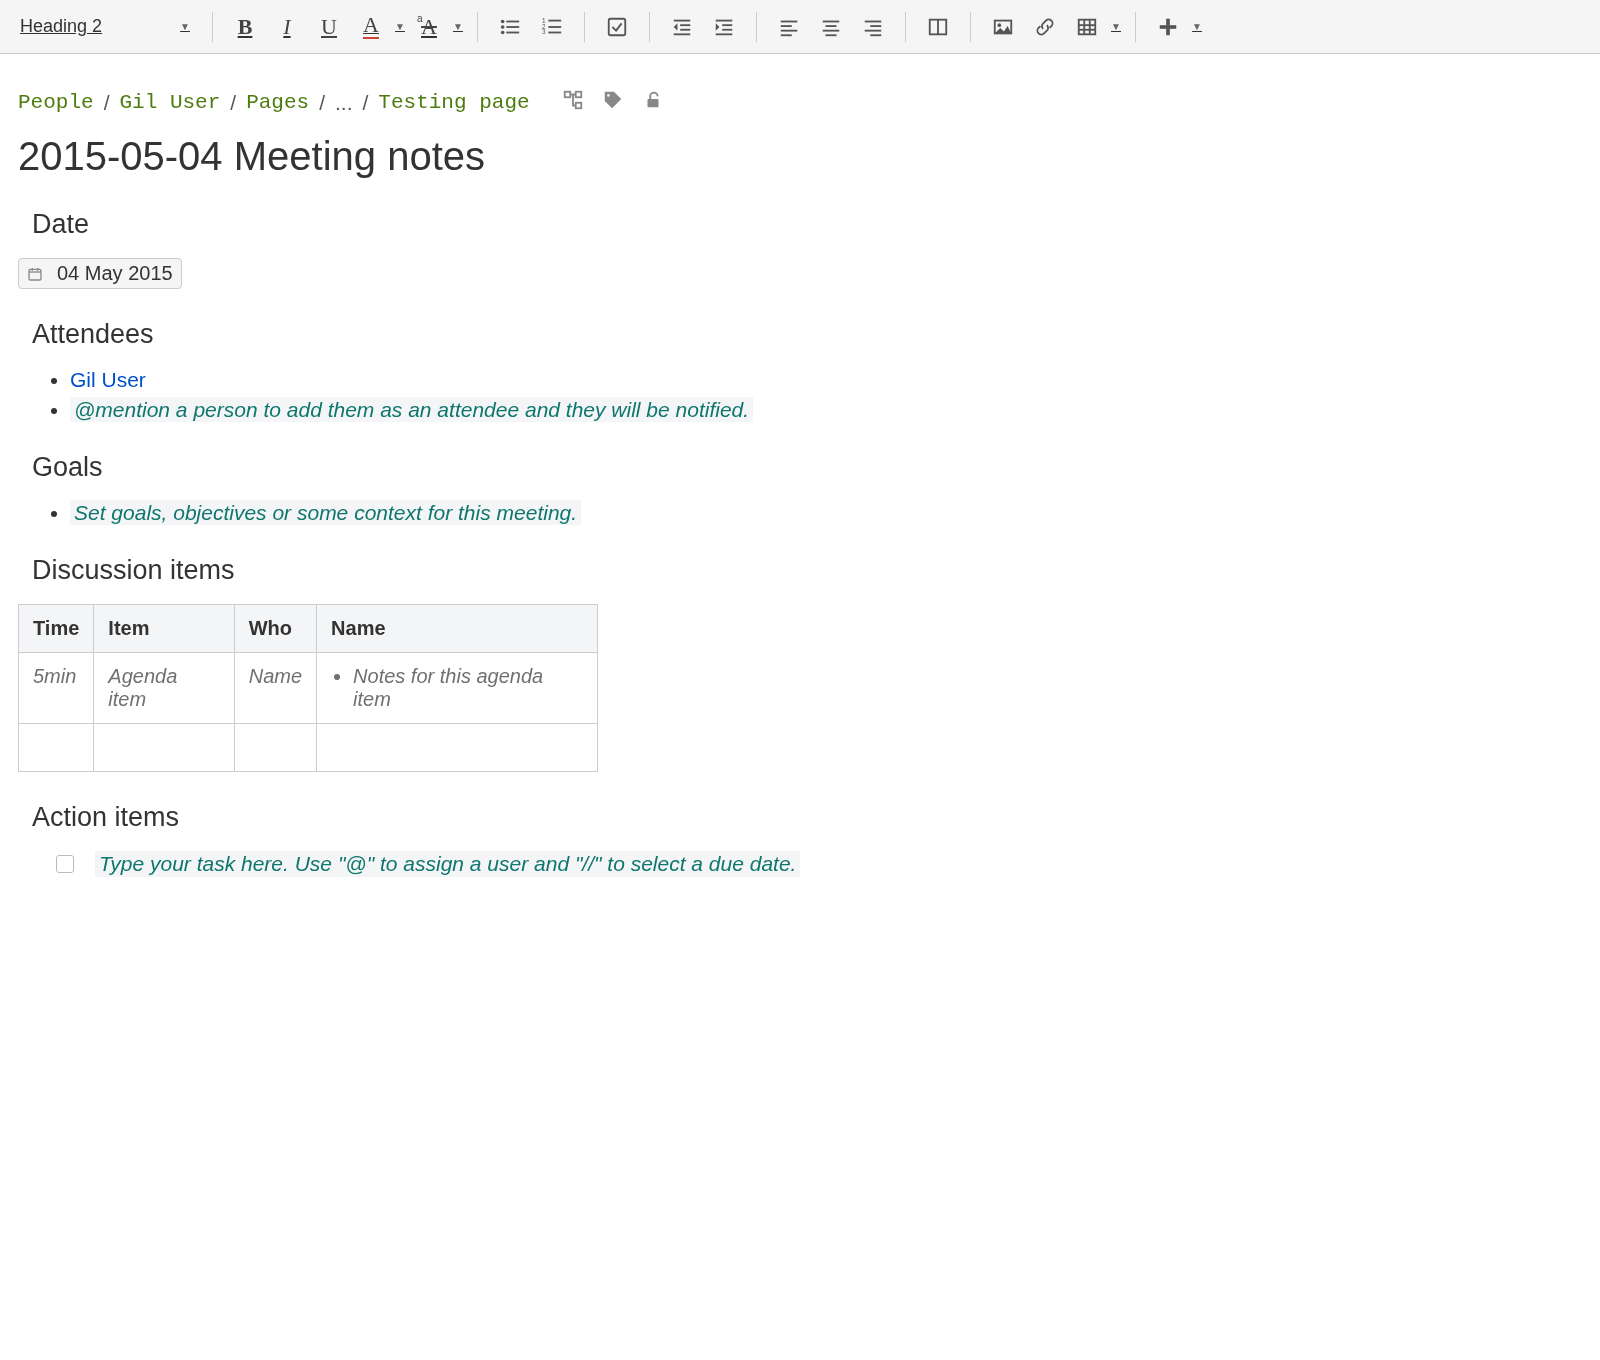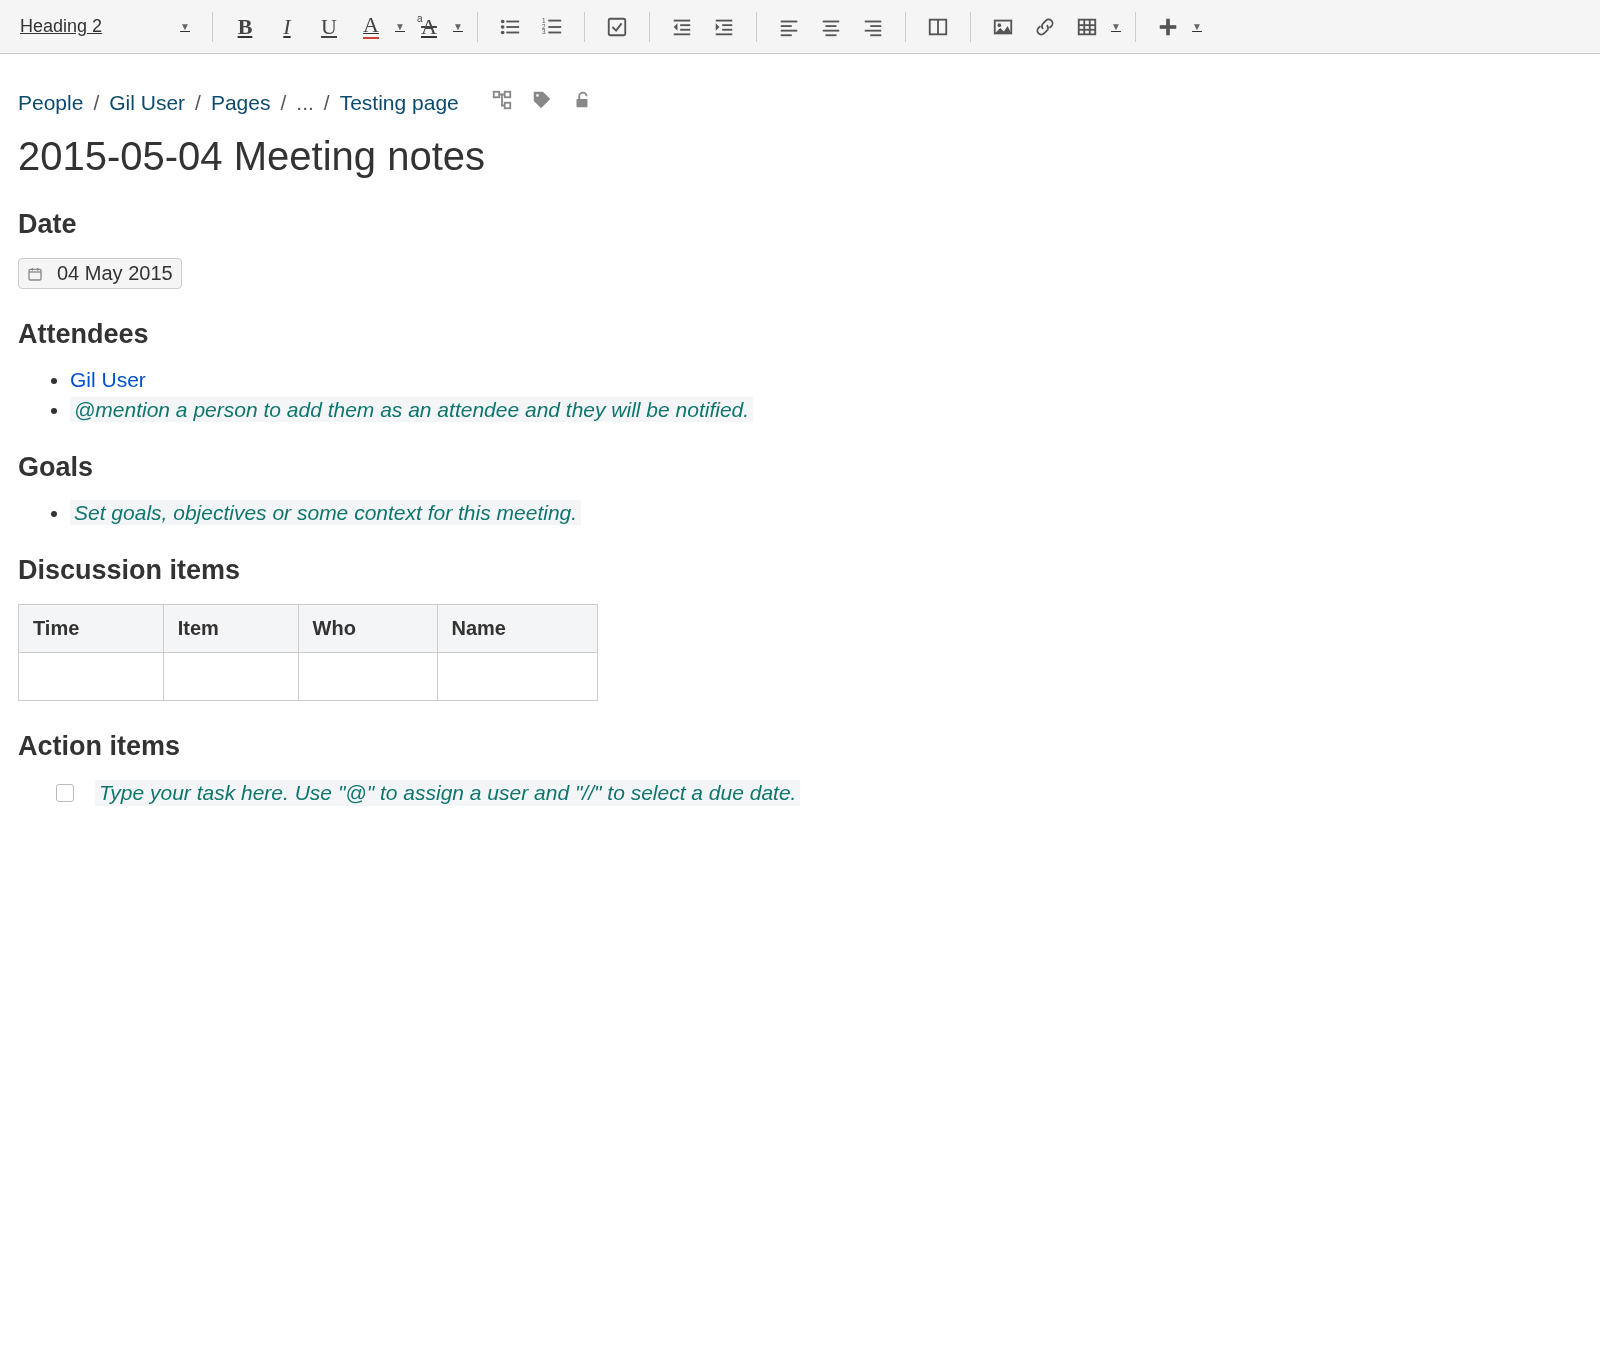--- a/index.html
+++ b/index.html
@@ -65,35 +65,35 @@
     padding: 35px 18px 60px 18px;
     max-width: 1180px;
   }
   .breadcrumb {
     display: flex;
     align-items: center;
     gap: 10px;
     font-size: 21px;
     margin-bottom: 18px;
   }
-  .breadcrumb a { color: #0c4a6e; text-decoration: none; cursor: pointer; }
+  .breadcrumb a { color: #4d7c0f; text-decoration: none; cursor: pointer; font-family: Liberation Mono, monospace; }
   .breadcrumb .slash { color: #555; }
   .breadcrumb .ellipsis { color: #555; }
   .bc-icons { display: flex; gap: 18px; margin-left: 22px; color: #888; }
   .bc-icons svg { width: 22px; height: 22px; fill: #888; }
   h1.page-title {
     font-size: 40px;
     font-weight: 500;
     margin: 0 0 25px 0;
     color: #333;
   }
   h2.section {
     font-size: 27px;
-    font-weight: 700;
-    margin: 30px 0 18px 0;
+    font-weight: 400;
+    margin: 30px 0 18px 14px;
     color: #333;
   }
   .date-badge {
     display: inline-flex;
     align-items: center;
     gap: 14px;
     border: 1px solid #ccc;
     border-radius: 4px;
     padding: 3px 8px;
     background: #f5f5f5;
@@ -370,20 +370,30 @@
   <table class="discussion">
     <thead>
       <tr>
         <th>Time</th>
         <th>Item</th>
         <th>Who</th>
         <th>Name</th>
       </tr>
     </thead>
     <tbody>
+      <tr>
+        <td class="ph">5min</td>
+        <td class="ph">Agenda item</td>
+        <td class="ph">Name</td>
+        <td class="ph">
+            <ul>
+              <li>Notes for this agenda item</li>
+            </ul>
+          </td>
+      </tr>
       <tr class="empty">
         <td></td>
         <td></td>
         <td></td>
         <td></td>
       </tr>
     </tbody>
   </table>
 
   <h2 class="section">Action items</h2>

